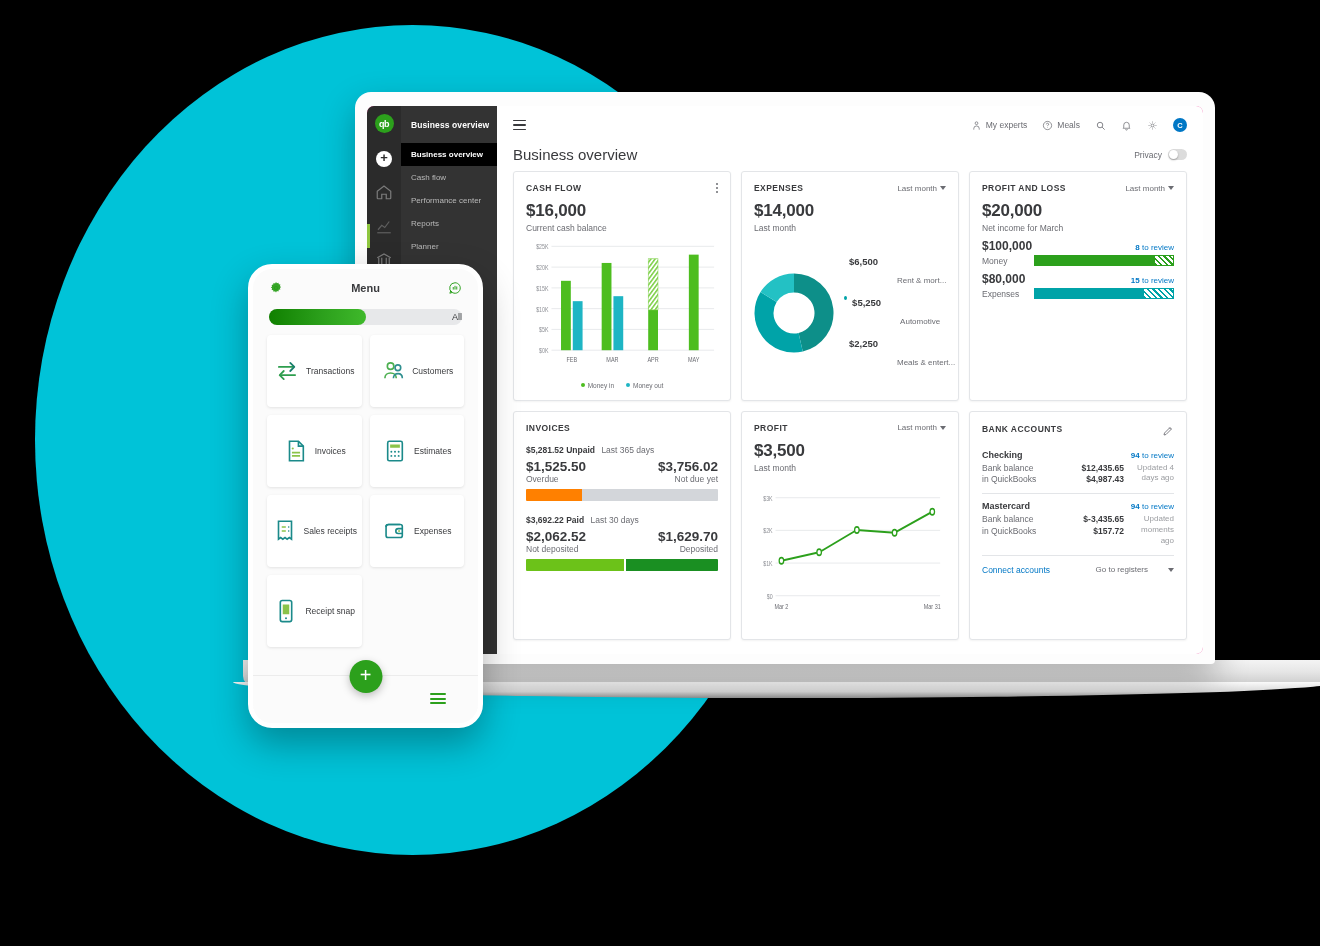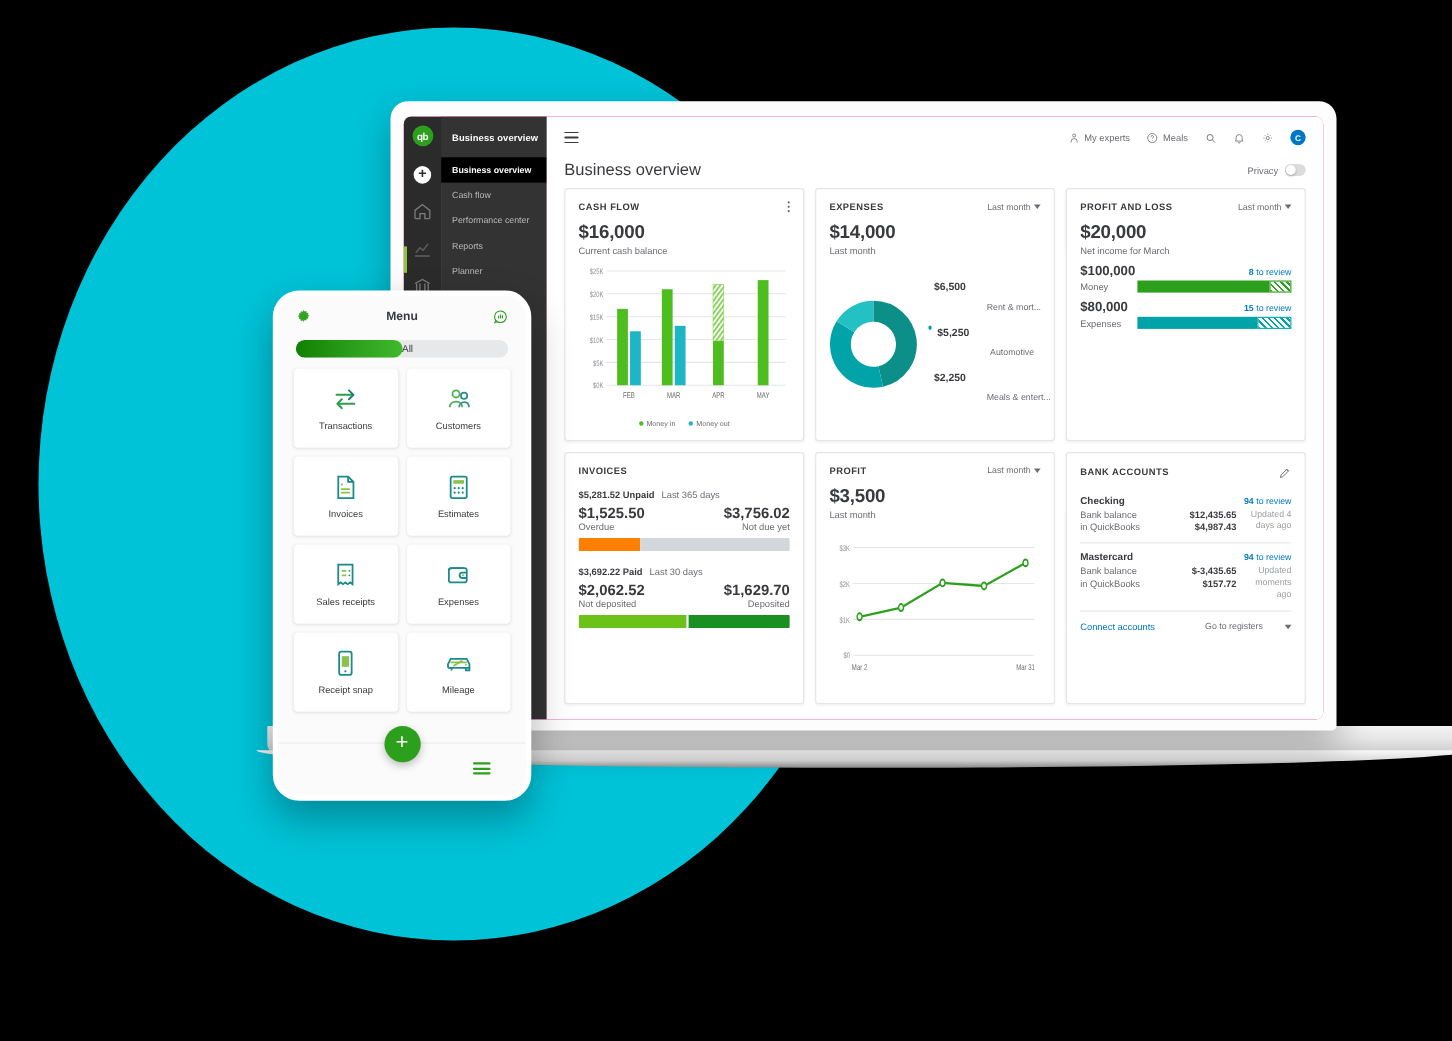--- a/index.html
+++ b/index.html
@@ -152,26 +152,26 @@
            background:#fbfbfb; border-radius:24px; box-shadow:0 16px 36px rgba(0,0,0,.30);
            border:5px solid #fff; overflow:hidden; display:flex; flex-direction:column; }
   .ph-head { display:flex; align-items:center; padding:12px 16px 6px 16px; }
   .ph-title { flex:1; text-align:center; font-size:11px; font-weight:bold; color:#393a3d; }
   .ph-ico { width:14px; height:14px; }
   .ph-ico svg{width:100%;height:100%;display:block;}
   .ph-seg { margin:8px 16px 0 16px; height:16px; border-radius:9px; background:#e7e8ea;
             display:flex; position:relative; }
   .ph-seg-fill{ width:50%; height:100%; border-radius:9px;
                 background:linear-gradient(90deg,#108000 0%,#2ca01c 55%,#3fb92b 100%); }
-  .ph-seg-lab{ position:absolute; right:0; width:50%; text-align:left; font-size:9px;
+  .ph-seg-lab{ position:absolute; right:0; width:50%; text-align:right; font-size:9px;
                color:#393a3d; line-height:16px; }
   .ph-grid { flex:1; display:grid; grid-template-columns:1fr 1fr; gap:8px;
              padding:10px 14px 6px 14px; align-content:start; }
   .tile { background:#fff; border-radius:4px; box-shadow:0 1px 3px rgba(0,0,0,.10);
-          display:flex; flex-direction:column; align-items:center; justify-content:center;
+          display:flex; flex-direction:row; align-items:center; justify-content:center;
           gap:6px; height:72px; }
   .tile svg { width:26px; height:26px; display:block; }
   .tile-lab { font-size:8.5px; color:#393a3d; }
   .ph-foot { height:48px; border-top:1px solid #ececec; display:flex; align-items:center;
              position:relative; background:#fbfbfb; }
   .fab { position:absolute; left:50%; transform:translateX(-50%); top:-16px;
          width:33px;height:33px;border-radius:50%;background:#2ca01c;color:#fff;
          font-size:20px;line-height:31px;text-align:center;
          box-shadow:0 3px 8px rgba(0,0,0,.25); }
   .ph-menu { position:absolute; right:32px; top:17px; width:16px; display:flex;
@@ -663,30 +663,20 @@
 
       <div class="tile">
         <svg viewBox="0 0 32 32" fill="none" stroke="#1b8a8a" stroke-width="2">
           <rect x="9" y="3" width="14" height="26" rx="2.5"></rect>
           <rect x="12" y="8" width="8" height="12" fill="#8bc34a" stroke="none"></rect>
           <circle cx="16" cy="25" r="1.2" fill="#1b8a8a" stroke="none"></circle>
         </svg>
         <span class="tile-lab">Receipt snap</span>
       </div>
 
-      <div class="tile">
-        <svg viewBox="0 0 32 32" fill="none" stroke="#1b8a8a" stroke-width="2">
-          <path d="M4 21v-4l3-6h18l3 6v4"></path>
-          <path d="M4 21h24v3h-4v-3M8 24v-3H4"></path>
-          <path d="M7 15h18" stroke="#8bc34a"></path>
-          <path d="M10 19l10-6" stroke="#8bc34a"></path>
-          <circle cx="24" cy="17.5" r="1" fill="#8bc34a" stroke="none"></circle>
-        </svg>
-        <span class="tile-lab">Mileage</span>
-      </div>
     </div>
 
     <div class="ph-foot">
       <span class="fab">+</span>
       <span class="ph-menu">
           <i></i>
           <i></i>
           <i></i>
         </span>
     </div>

